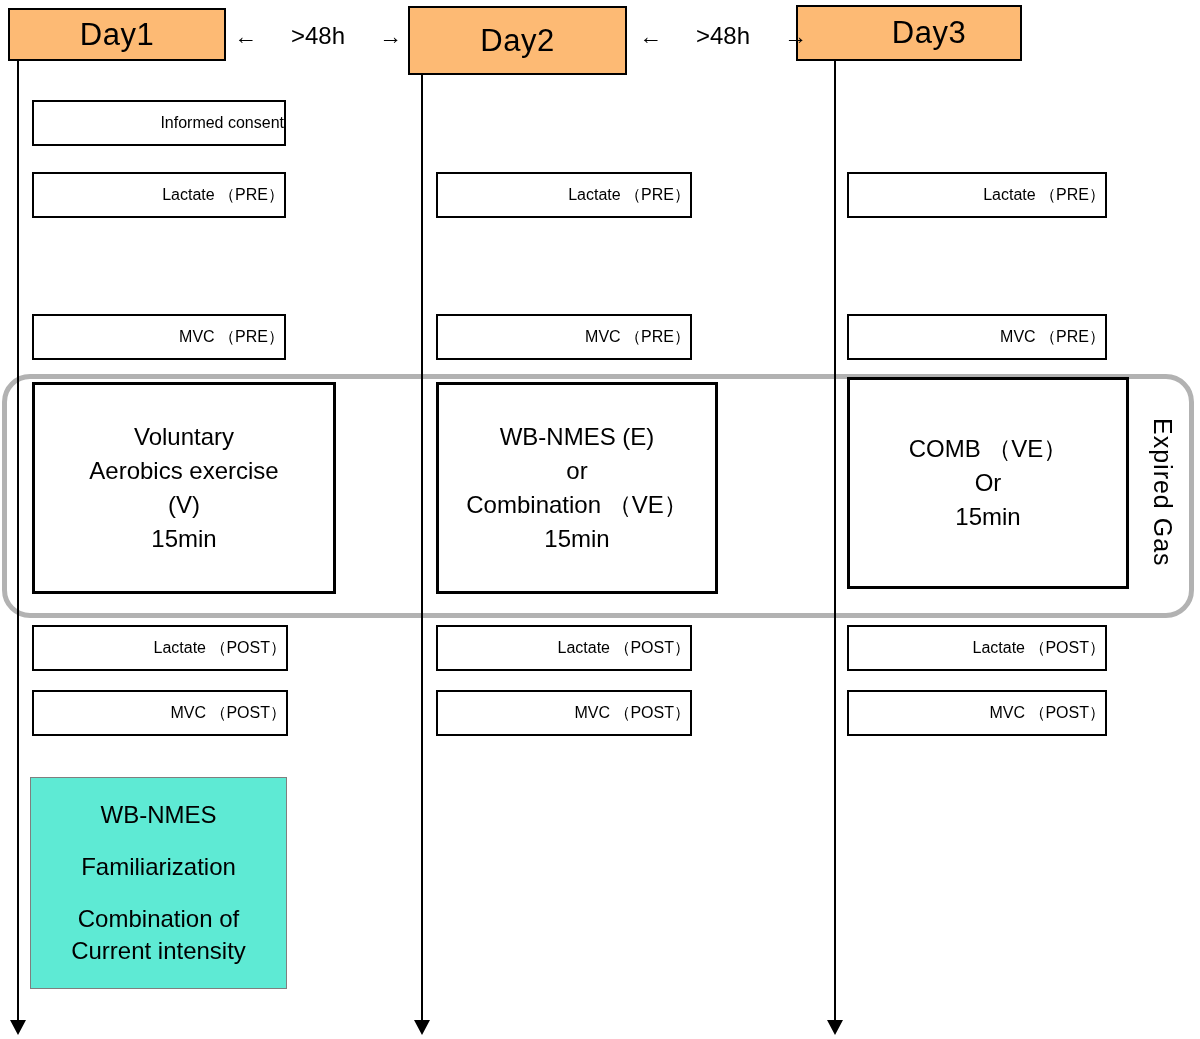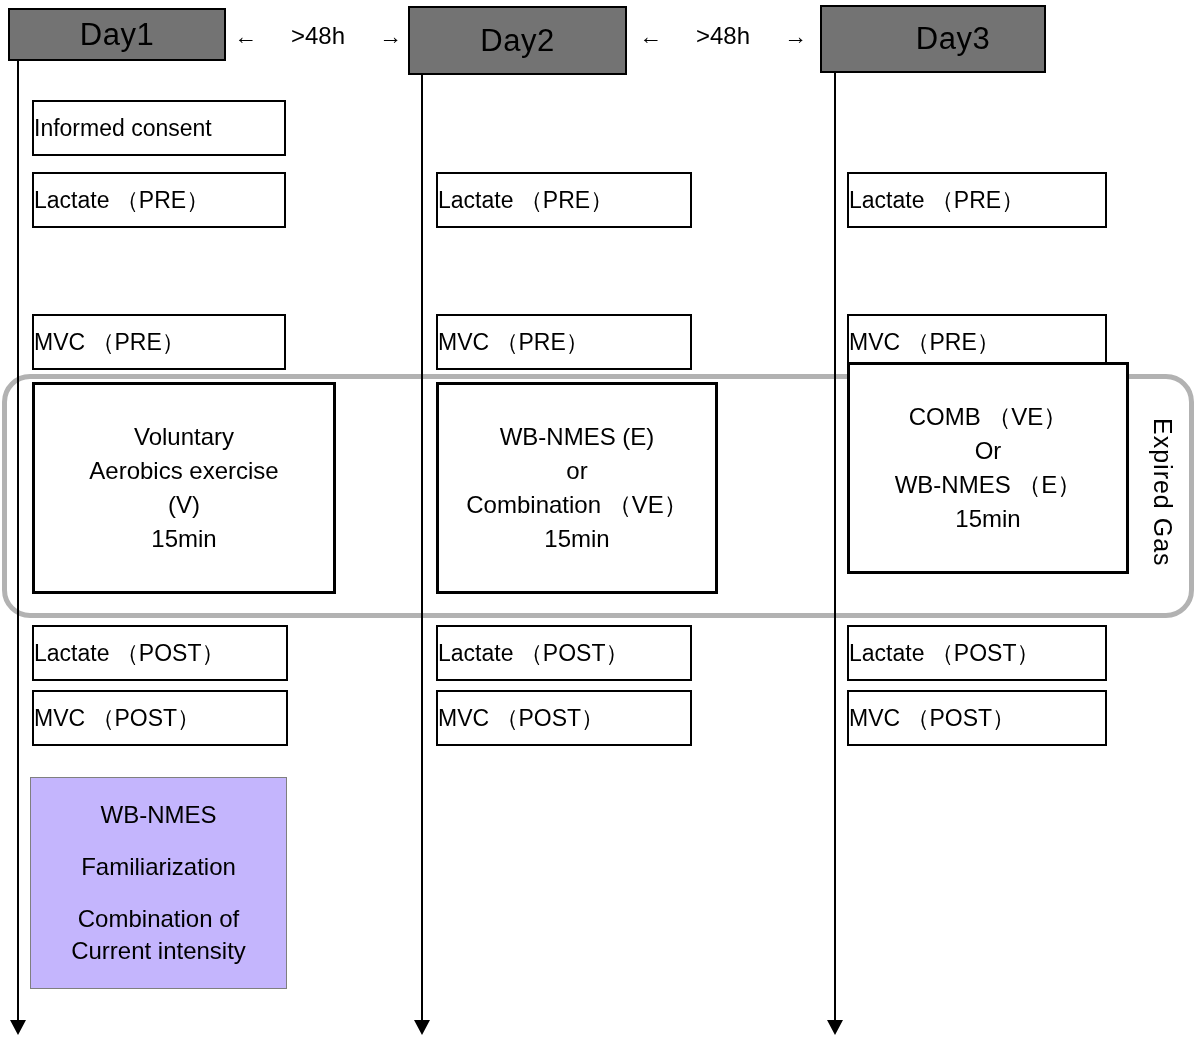--- a/index.html
+++ b/index.html
@@ -2,36 +2,36 @@
 <html><head>
 <meta charset="utf-8">
 <style>
   * { box-sizing: border-box; }
   html, body { margin: 0; padding: 0; background: #ffffff; }
   body { font-family: "Liberation Sans", sans-serif; color: #000; }
   .canvas { position: relative; width: 1200px; height: 1039px; background: #fff; overflow: hidden; }
   .abs { position: absolute; }
 
   .day-header {
-    border: 2px solid #000; background: #737373;
+    border: 2px solid #000; background: #fdba74;
     display: flex; align-items: center; justify-content: center;
     font-size: 31px; letter-spacing: 0.5px;
   }
   .small-box {
-    border: 2px solid #000; background: #fff; height: 56px;
-    display: flex; align-items: center; justify-content: flex-start;
-    font-size: 23px;
+    border: 2px solid #000; background: #fff; height: 46px;
+    display: flex; align-items: center; justify-content: flex-end;
+    font-size: 16px;
   }
   .big-box {
     border: 3px solid #000; background: #fff;
     display: flex; flex-direction: column; align-items: center; justify-content: center;
     font-size: 24px; line-height: 34px; text-align: center;
   }
   .fam-box {
-    border: 1px solid #7f7f7f; background: #c4b5fd;
+    border: 1px solid #7f7f7f; background: #5eead4;
     display: flex; flex-direction: column; align-items: center; justify-content: center;
     font-size: 24px; line-height: 32px; text-align: center;
   }
   .fam-gap { margin-bottom: 20px; }
   .interval {
     display: flex; align-items: center; justify-content: space-between;
     font-size: 24px;
   }
   .interval .arrow { font-size: 23px; }
   .vline { width: 2px; background: #000; }
@@ -63,21 +63,21 @@
 
   <div class="abs vline" style="left:834px; top:61px; height:959px;"></div>
   <div class="abs arrowhead" style="left:827px; top:1020px;"></div>
 
   <div class="abs day-header" style="left:8px; top:8px; width:218px; height:53px;">
     <span>Day1</span>
   </div>
   <div class="abs day-header" style="left:408px; top:6px; width:219px; height:69px;">
     <span>Day2</span>
   </div>
-  <div class="abs day-header" style="left:820px; top:5px; width:226px; height:68px;padding-left:40px;">
+  <div class="abs day-header" style="left:796px; top:5px; width:226px; height:56px;padding-left:40px;">
     <span>Day3</span>
   </div>
 
   <div class="abs interval" style="left:234px; top:18px; width:168px; height:36px;">
     <span class="arrow">←</span>
     <span>&gt;48h</span>
     <span class="arrow">→</span>
   </div>
   <div class="abs interval" style="left:639px; top:18px; width:168px; height:36px;">
     <span class="arrow">←</span>
@@ -137,24 +137,23 @@
     <span>MVC （POST）</span>
   </div>
 
   <div class="abs small-box" style="left:847px; top:172px; width:260px;">
     <span>Lactate （PRE）</span>
   </div>
   <div class="abs small-box" style="left:847px; top:314px; width:260px;">
     <span>MVC （PRE）</span>
   </div>
 
-  <div class="abs big-box" style="left:847px; top:362px; width:282px; height:212px;justify-content:center;">
+  <div class="abs big-box" style="left:847px; top:377px; width:282px; height:212px;justify-content:center;">
     <span>COMB （VE）</span>
     <span>Or</span>
-    <span>WB-NMES （E）</span>
     <span>15min</span>
   </div>
 
   <div class="abs small-box" style="left:847px; top:625px; width:260px;">
     <span>Lactate （POST）</span>
   </div>
   <div class="abs small-box" style="left:847px; top:690px; width:260px;">
     <span>MVC （POST）</span>
   </div>
 

